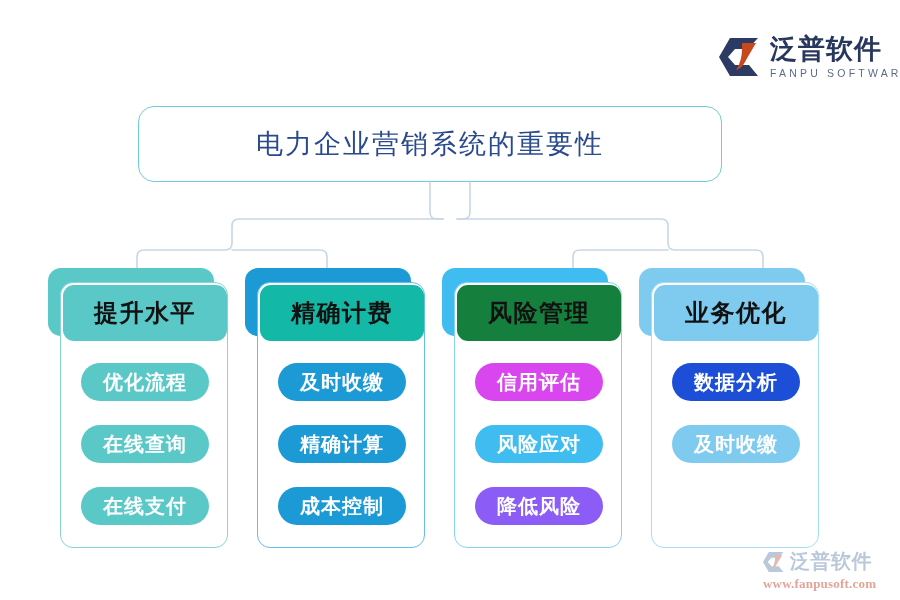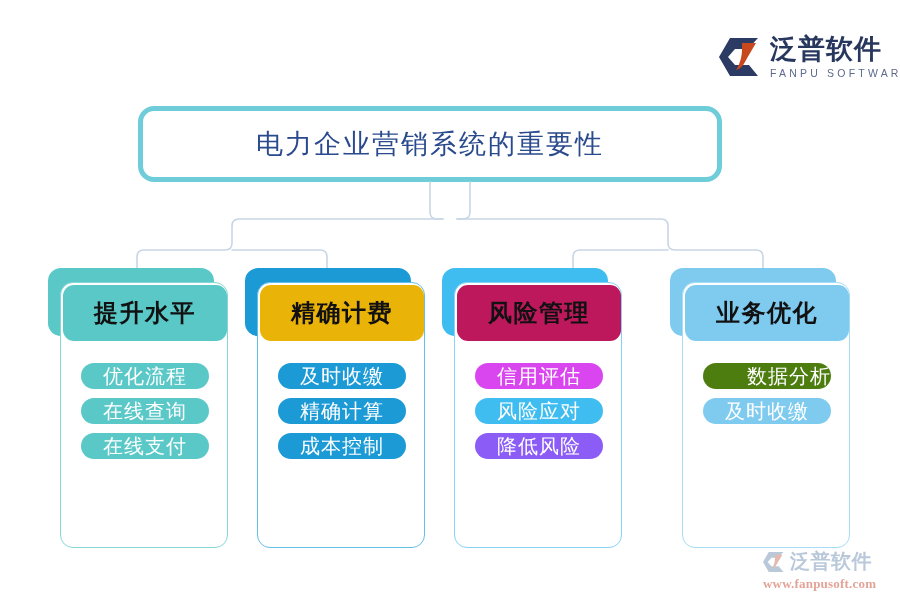--- a/index.html
+++ b/index.html
@@ -61,21 +61,21 @@
   }
 
   
   .root-box {
     position: absolute;
     left: 138px;
     top: 106px;
     width: 584px;
     height: 76px;
     box-sizing: border-box;
-    border: 5px solid #6d28d9;
+    border: 1px solid #6d28d9;
     border-radius: 16px;
     background: #ffffff;
     display: flex;
     align-items: center;
     justify-content: center;
   }
   .root-title {
     font-size: 27px;
     color: #2A4A8E;
     letter-spacing: 2px;
@@ -140,26 +140,27 @@
     font-family: "Liberation Serif", "DejaVu Serif", serif;
   }
   .col-items {
     position: absolute;
     left: 2px;
     top: 80px;
     width: 164px;
   }
   .item-pill {
     width: 128px;
-    height: 26px;
-    margin: 0 auto 9px auto;
+    height: 38px;
+    margin: 0 auto 24px auto;
     border-radius: 19px;
     display: flex;
     align-items: center;
     justify-content: center;
+    font-weight: bold;
   }
   .item-label {
     font-size: 20px;
     color: #ffffff;
     letter-spacing: 1px;
     white-space: nowrap;
     font-family: "Liberation Serif", "DejaVu Serif", serif;
   }
 
   
@@ -258,65 +259,65 @@
         <div class="item-pill" style="background: rgb(91, 200, 200);">
           <span class="item-label">在线支付</span>
         </div>
       </div>
     </div>
   </div>
 
   <div class="column" style="left:245px;">
     <div class="col-back" style="background: rgb(28, 154, 214);"></div>
     <div class="col-card" style="border-color: rgb(99, 191, 232);">
-      <div class="col-head" style="background: #eab308;">
+      <div class="col-head" style="background: #14b8a6;">
         <span class="col-head-label">精确计费</span>
       </div>
       <div class="col-items">
         <div class="item-pill" style="background: rgb(28, 154, 214);">
           <span class="item-label">及时收缴</span>
         </div>
         <div class="item-pill" style="background: rgb(28, 154, 214);">
           <span class="item-label">精确计算</span>
         </div>
         <div class="item-pill" style="background: rgb(28, 154, 214);">
           <span class="item-label">成本控制</span>
         </div>
       </div>
     </div>
   </div>
 
   <div class="column" style="left:442px;">
     <div class="col-back" style="background: rgb(63, 189, 240);"></div>
     <div class="col-card" style="border-color: rgb(134, 211, 245);">
-      <div class="col-head" style="background: #be185d;">
+      <div class="col-head" style="background: #15803d;">
         <span class="col-head-label">风险管理</span>
       </div>
       <div class="col-items">
         <div class="item-pill" style="background: #d946ef;">
           <span class="item-label">信用评估</span>
         </div>
         <div class="item-pill" style="background: rgb(63, 189, 240);">
           <span class="item-label">风险应对</span>
         </div>
         <div class="item-pill" style="background: #8b5cf6;">
           <span class="item-label">降低风险</span>
         </div>
       </div>
     </div>
   </div>
 
-  <div class="column" style="left:670px;">
+  <div class="column" style="left:639px;">
     <div class="col-back" style="background: rgb(127, 203, 240);"></div>
     <div class="col-card" style="border-color: rgb(166, 220, 246);">
       <div class="col-head" style="background: rgb(127, 203, 240);">
         <span class="col-head-label">业务优化</span>
       </div>
       <div class="col-items">
-        <div class="item-pill" style="background: #4d7c0f; justify-content: flex-end;">
+        <div class="item-pill" style="background: #1d4ed8;">
           <span class="item-label">数据分析</span>
         </div>
         <div class="item-pill" style="background: rgb(127, 203, 240);">
           <span class="item-label">及时收缴</span>
         </div>
       </div>
     </div>
   </div>
 
   <div class="watermark">

